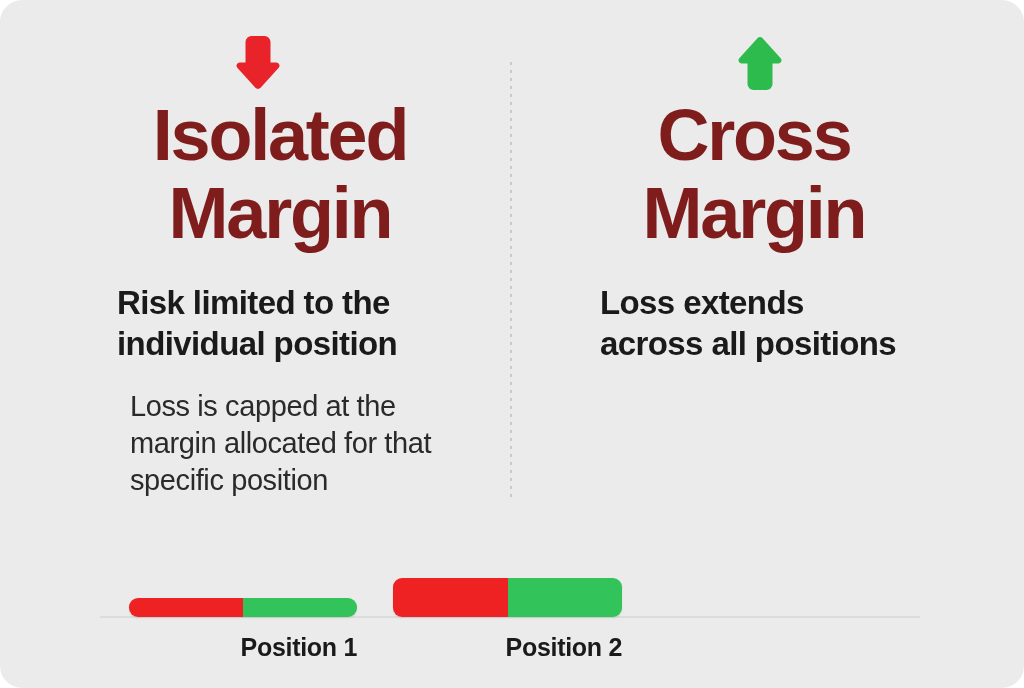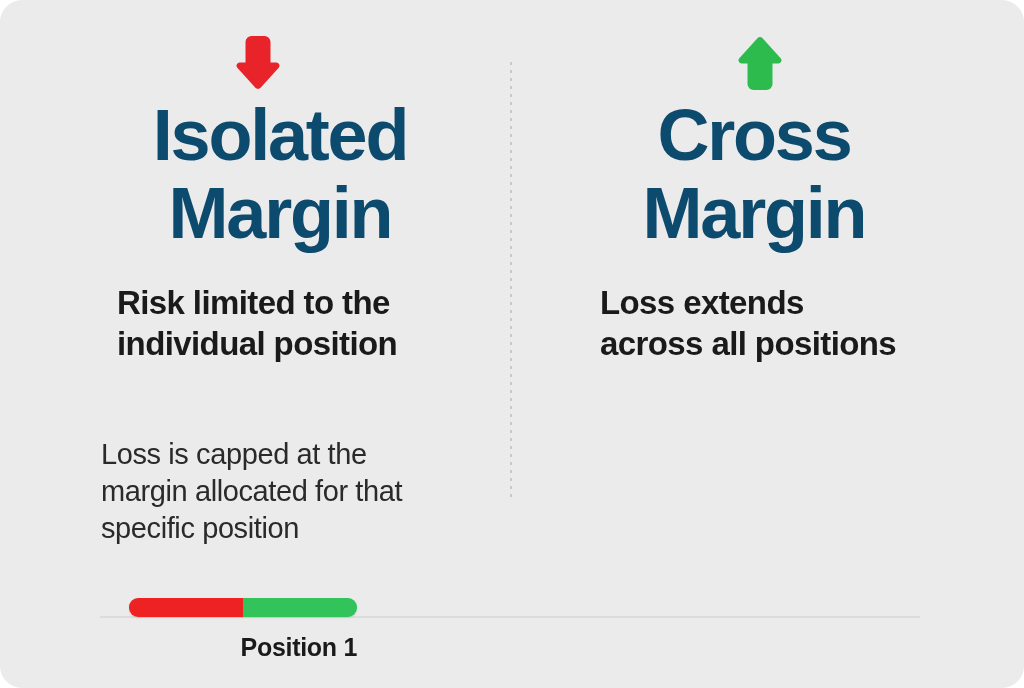--- a/index.html
+++ b/index.html
@@ -44,21 +44,21 @@
 
   .headline {
     position: absolute;
     top: 96px;
     width: 100%;
     text-align: center;
     font-size: 72px;
     line-height: 78px;
     font-weight: bold;
     letter-spacing: -2.2px;
-    color: #0c4a6e;
+    color: #7f1d1d;
     white-space: pre-line;
   }
 
   .subhead {
     position: absolute;
     top: 282px;
     font-size: 33px;
     line-height: 41px;
     font-weight: bold;
     letter-spacing: -0.6px;
@@ -71,21 +71,21 @@
   .bodytext {
     position: absolute;
     top: 388px;
     font-size: 29px;
     line-height: 37px;
     font-weight: normal;
     letter-spacing: -0.4px;
     color: #2a2a2a;
     white-space: pre-line;
   }
-  #col-isolated .bodytext { left: 41px; width: 400px; margin-top: 48px; }
+  #col-isolated .bodytext { left: 70px; width: 400px; }
   #col-cross    .bodytext { left: 66px; width: 400px; }
 
   
   #divider {
     position: absolute;
     left: 510px;
     top: 62px;
     width: 2px;
     height: 436px;
     background-image: linear-gradient(to bottom, #c9c9c9 0 3px, rgba(0,0,0,0) 3px 8px);
@@ -176,15 +176,22 @@
   <div id="chart">
     <div id="baseline" style="background: rgb(220, 220, 220);"></div>
 
     <div class="bar-group" style="left: 129px; width: 228px;">
       <div class="bar" style="height: 19px;">
           <div class="seg" style="width: 50%; background: rgb(238, 34, 34);"></div>
           <div class="seg" style="width: 50%; background: rgb(50, 196, 90);"></div>
         </div>
       <div class="bar-label">Position 1</div>
     </div>
+    <div class="bar-group" style="left: 393px; width: 229px;">
+      <div class="bar" style="height: 39px;">
+          <div class="seg" style="width: 50%; background: rgb(238, 34, 34);"></div>
+          <div class="seg" style="width: 50%; background: rgb(50, 196, 90);"></div>
+        </div>
+      <div class="bar-label">Position 2</div>
+    </div>
   </div>
 
 </div>
 
 </body></html>

